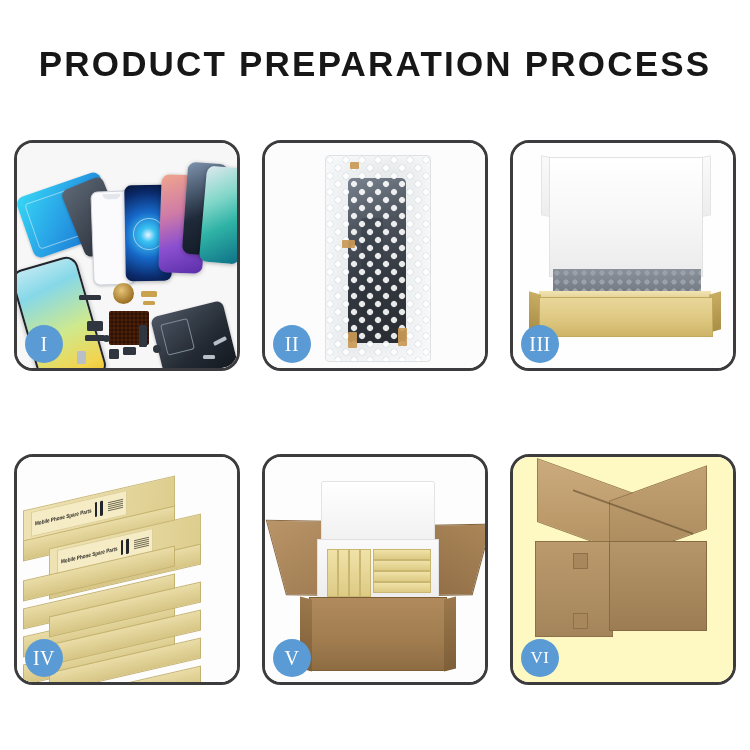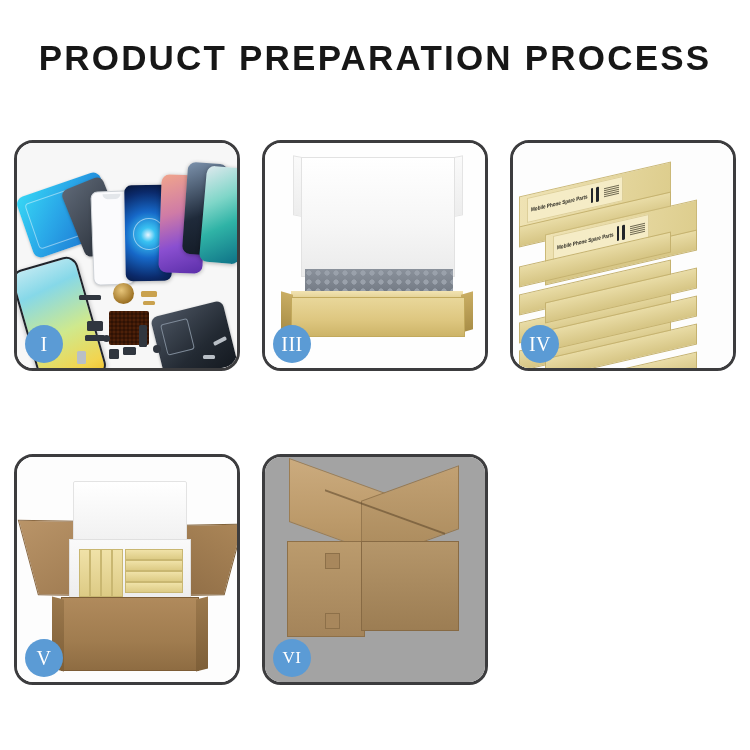--- a/index.html
+++ b/index.html
@@ -7,21 +7,21 @@
     width:750px;height:750px;background:#ffffff;
     font-family:"Liberation Sans",sans-serif;
     overflow:hidden;position:relative;
   }
   .page{width:750px;height:750px;position:relative;box-sizing:border-box;}
 
   
   .header{padding-top:40px;text-align:center;}
   .title{
     font-size:35px;font-weight:700;letter-spacing:2.2px;color:#171717;
-    line-height:1.05;font-family:"Liberation Sans",sans-serif;
+    line-height:1.05;font-family:"Liberation Sans",sans-serif;margin-top:6px;
   }
   .subtitle{
     margin-top:11px;font-size:15.2px;color:#222;letter-spacing:.2px;
     font-family:"Liberation Sans",sans-serif;
   }
 
   
   .grid{
     position:absolute;left:14px;top:140px;width:722px;height:545px;
     display:grid;grid-template-columns:repeat(3,226px);
@@ -246,21 +246,21 @@
   .carton5:before{
     content:"";position:absolute;left:-10px;top:0;width:12px;height:72px;
     background:linear-gradient(180deg,#9b784c,#7e5f38);transform:skewY(14deg);
   }
   .carton5:after{
     content:"";position:absolute;right:-10px;top:0;width:12px;height:72px;
     background:linear-gradient(180deg,#9b784c,#7e5f38);transform:skewY(-14deg);
   }
 
   
-  .p6{background:#a3a3a3;}
+  .p6{background:#fef9c3;}
   .c6-top{
     position:absolute;left:24px;top:26px;width:136px;height:62px;
     background:linear-gradient(160deg,#cbab7e 0%,#bc9a6a 55%,#ab8a5b 100%);
     transform:skewY(20deg);border:1px solid #9c7d52;
   }
   .c6-top2{
     position:absolute;left:96px;top:26px;width:96px;height:62px;
     background:linear-gradient(200deg,#c2a173,#a8885a);transform:skewY(-20deg);
     border:1px solid #96784f;
   }
@@ -309,20 +309,33 @@
         <div class="chip" style="left:122px;top:182px;width:8px;height:22px;"></div>
         <div class="chip silver" style="left:60px;top:208px;width:9px;height:13px;"></div>
         <div class="chip rnd" style="left:86px;top:192px;width:7px;height:7px;"></div>
         <div class="chip rnd" style="left:136px;top:202px;width:8px;height:8px;"></div>
         <div class="chip silver" style="left:196px;top:196px;width:14px;height:4px;transform:rotate(-28deg);"></div>
         <div class="chip silver" style="left:186px;top:212px;width:12px;height:4px;"></div>
         <div class="badge">I</div>
       </div>
     </div>
 
+    <div class="panel">
+      <div class="stage p2">
+        <div class="bag">
+          <div class="part-dark"></div>
+          <div class="bubbles"></div>
+          <div class="tape" style="left:24px;top:6px;width:9px;height:7px;"></div>
+          <div class="tape" style="left:16px;top:84px;width:13px;height:8px;"></div>
+          <div class="tape" style="left:22px;top:176px;width:9px;height:16px;"></div>
+          <div class="tape" style="left:72px;top:172px;width:9px;height:18px;"></div>
+        </div>
+        <div class="badge">II</div>
+      </div>
+    </div>
 
     <div class="panel">
       <div class="stage p3">
         <div class="foam-flapL"></div>
         <div class="foam-flapR"></div>
         <div class="foam-lid"></div>
         <div class="bw-fill"></div>
         <div class="box-rim3"></div>
         <div class="box-sideL3"></div>
         <div class="box-sideR3"></div>

